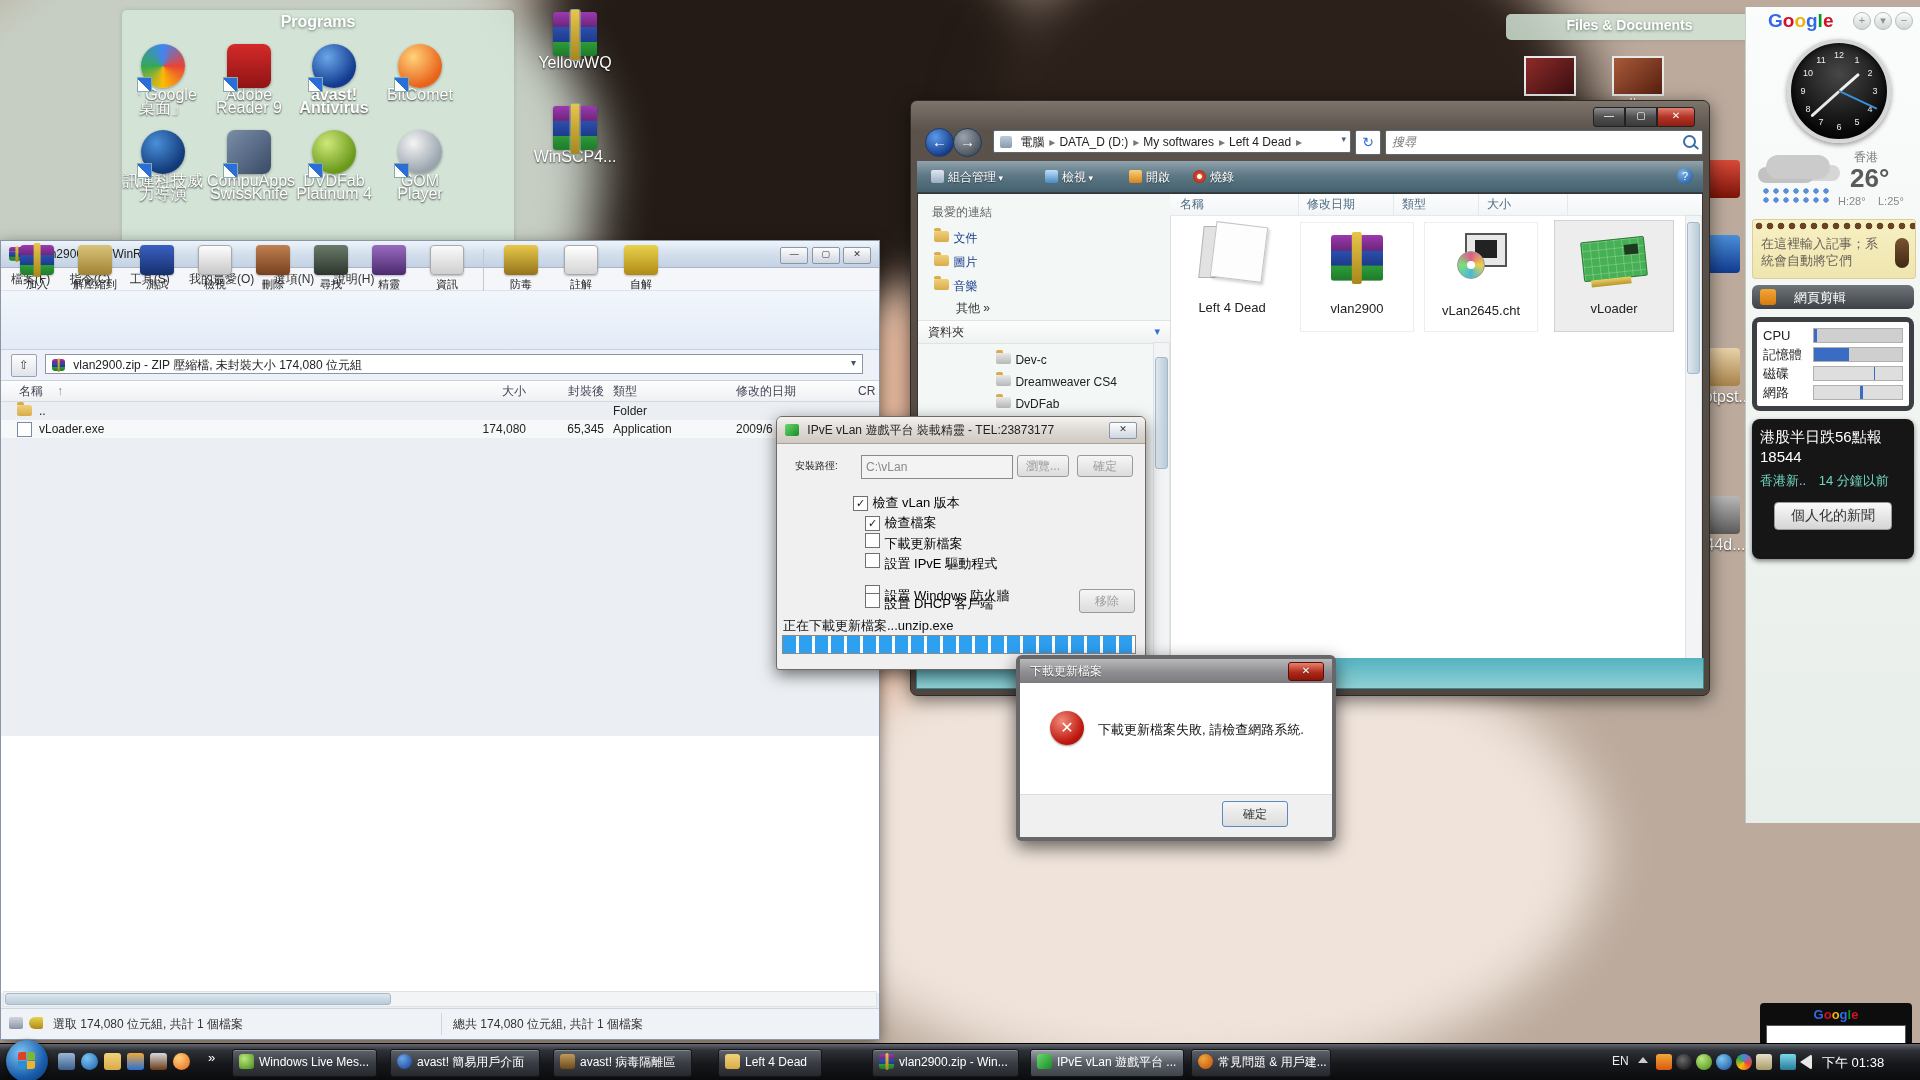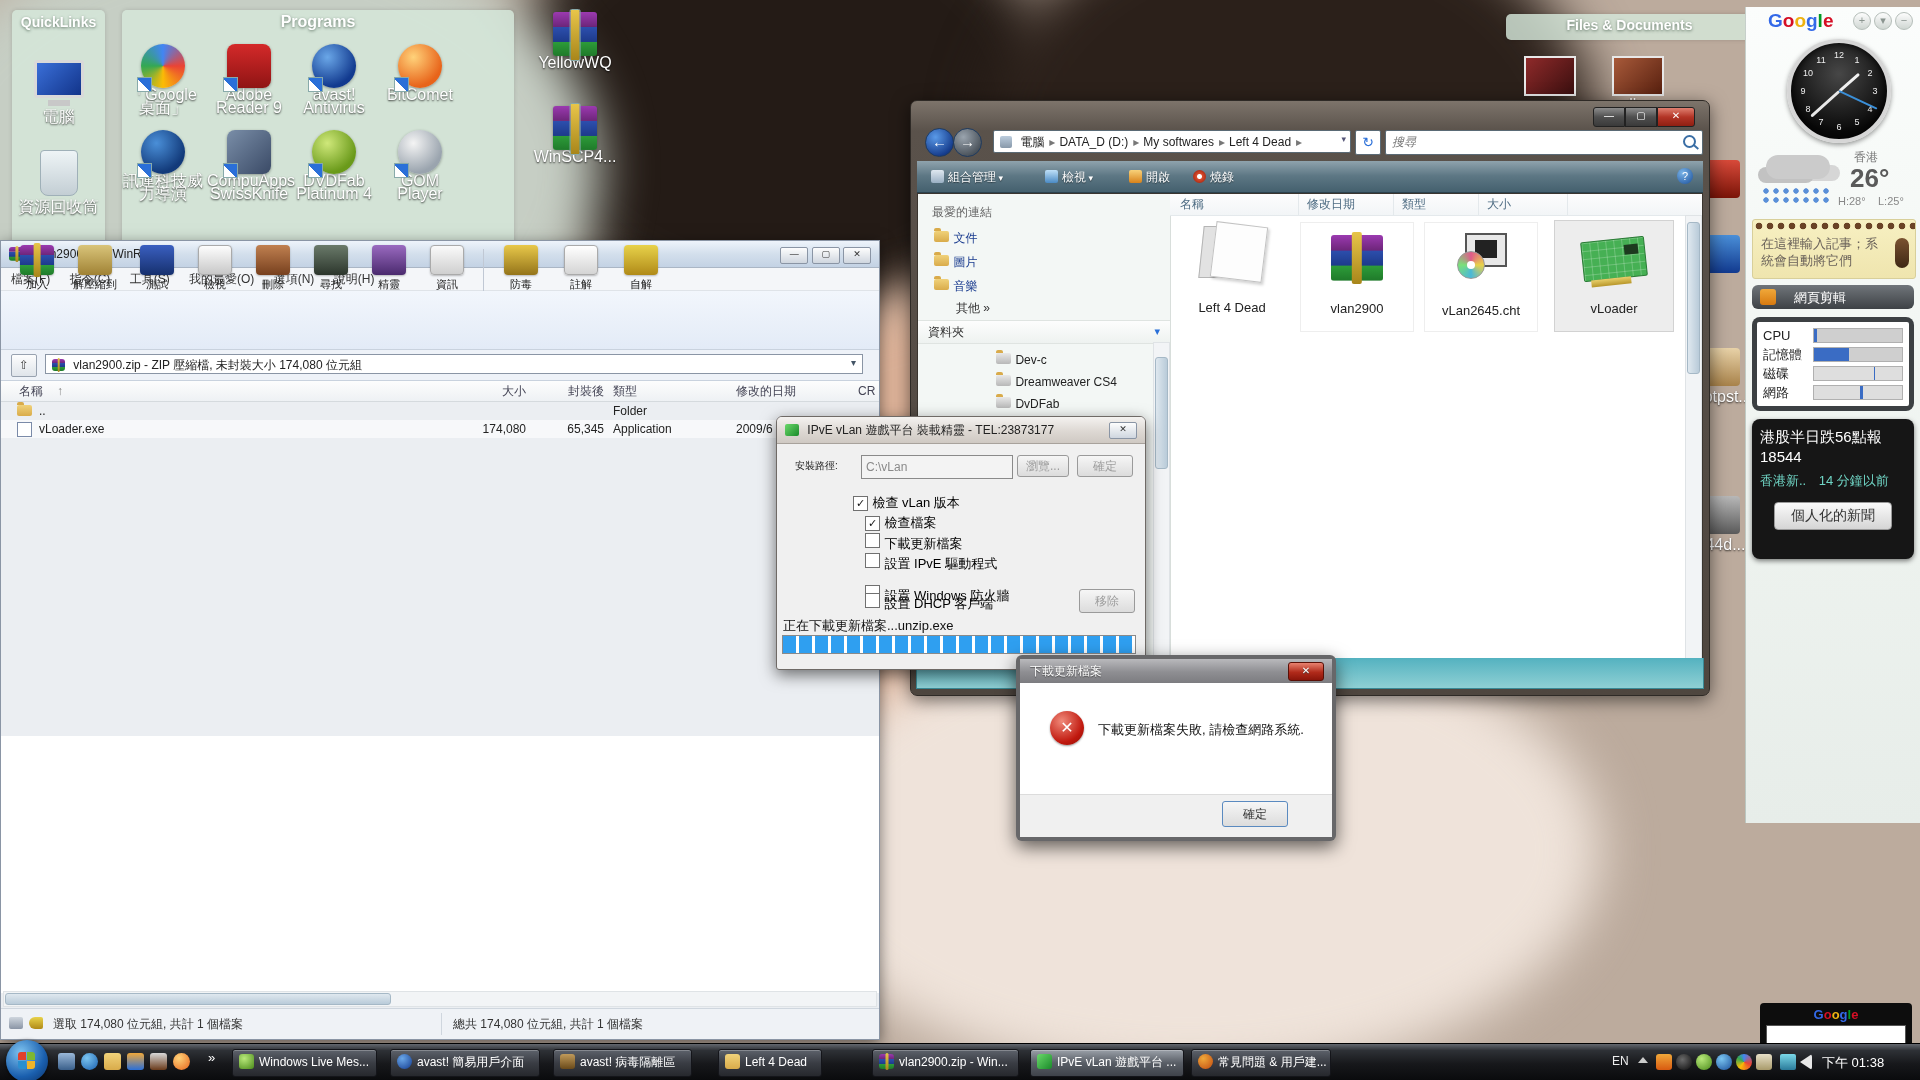--- a/index.html
+++ b/index.html
@@ -142,46 +142,34 @@
 <body>
 
 <div id="screen">
 
   <div class="wp" style="left:500px;top:-120px;width:560px;height:440px;background:#241b16;"></div>
   <div class="wp" style="left:980px;top:-100px;width:620px;height:480px;background:#2b201a;"></div>
   <div class="wp" style="left:620px;top:280px;width:900px;height:560px;background:#dfb49a;"></div>
   <div class="wp" style="left:780px;top:620px;width:820px;height:460px;background:#efe3da;"></div>
   <div class="wp" style="left:-100px;top:-80px;width:700px;height:500px;background:#c6cec4;"></div>
 
-  <div class="dpanel" style="left:12px;top:10px;width:93px;height:360px;">
-    <div class="ghead" style="padding-top:4px;font-size:14px;">QuickLinks</div>
-    <div class="abs" style="left:0;top:50px;width:93px;">
-      <div style="width:44px;height:32px;margin:0 auto;background:linear-gradient(135deg,#3a6fd8,#12348a);border:3px solid #d9d9d9;border-radius:3px;"></div>
-      <div style="width:22px;height:6px;margin:2px auto 4px auto;background:#c8c8c8;"></div>
-      <div class="dlabel">電腦</div>
-    </div>
-    <div class="abs" style="left:0;top:140px;width:93px;">
-      <div style="width:36px;height:44px;margin:0 auto 4px auto;background:linear-gradient(#eef4f6,#c3ced4);border:1px solid #9fb0b8;border-radius:4px 4px 8px 8px;"></div>
-      <div class="dlabel">資源回收筒</div>
-    </div>
-  </div>
 
   <div class="dpanel" style="left:122px;top:10px;width:392px;height:270px;">
     <div class="ghead" style="padding-top:3px;">Programs</div>
   </div>
 
   <div class="abs" style="left:121px;top:44px;width:84px;z-index:1;">
     <div class="picon shortcut" style="border-radius:50%;background:conic-gradient(#4285f4,#ea4335 25%,#fbbc05 50%,#34a853 75%,#4285f4);"></div>
     <div class="dlabel">「Google 桌面」</div>
   </div>
   <div class="abs" style="left:207px;top:44px;width:84px;z-index:1;">
     <div class="picon shortcut" style="background:linear-gradient(#d42a2a,#8f1414);"></div>
     <div class="dlabel">Adobe Reader 9</div>
   </div>
-  <div class="abs" style="left:292px;top:44px;width:84px;z-index:1;">
+  <div class="abs" style="left:292px;top:44px;width:84px;z-index:1;font-weight:bold;">
     <div class="picon shortcut" style="border-radius:50%;background:radial-gradient(circle at 35% 30%,#6aa7e8,#123a8f 70%);"></div>
     <div class="dlabel">avast! Antivirus</div>
   </div>
   <div class="abs" style="left:378px;top:44px;width:84px;z-index:1;">
     <div class="picon shortcut" style="border-radius:50%;background:radial-gradient(circle at 35% 30%,#ffd27a,#e8641a 70%);"></div>
     <div class="dlabel">BitComet</div>
   </div>
 
   <div class="abs" style="left:121px;top:130px;width:84px;z-index:1;">
     <div class="picon shortcut" style="border-radius:50%;background:radial-gradient(circle at 35% 30%,#4a8fd8,#123a7a 70%);"></div>

